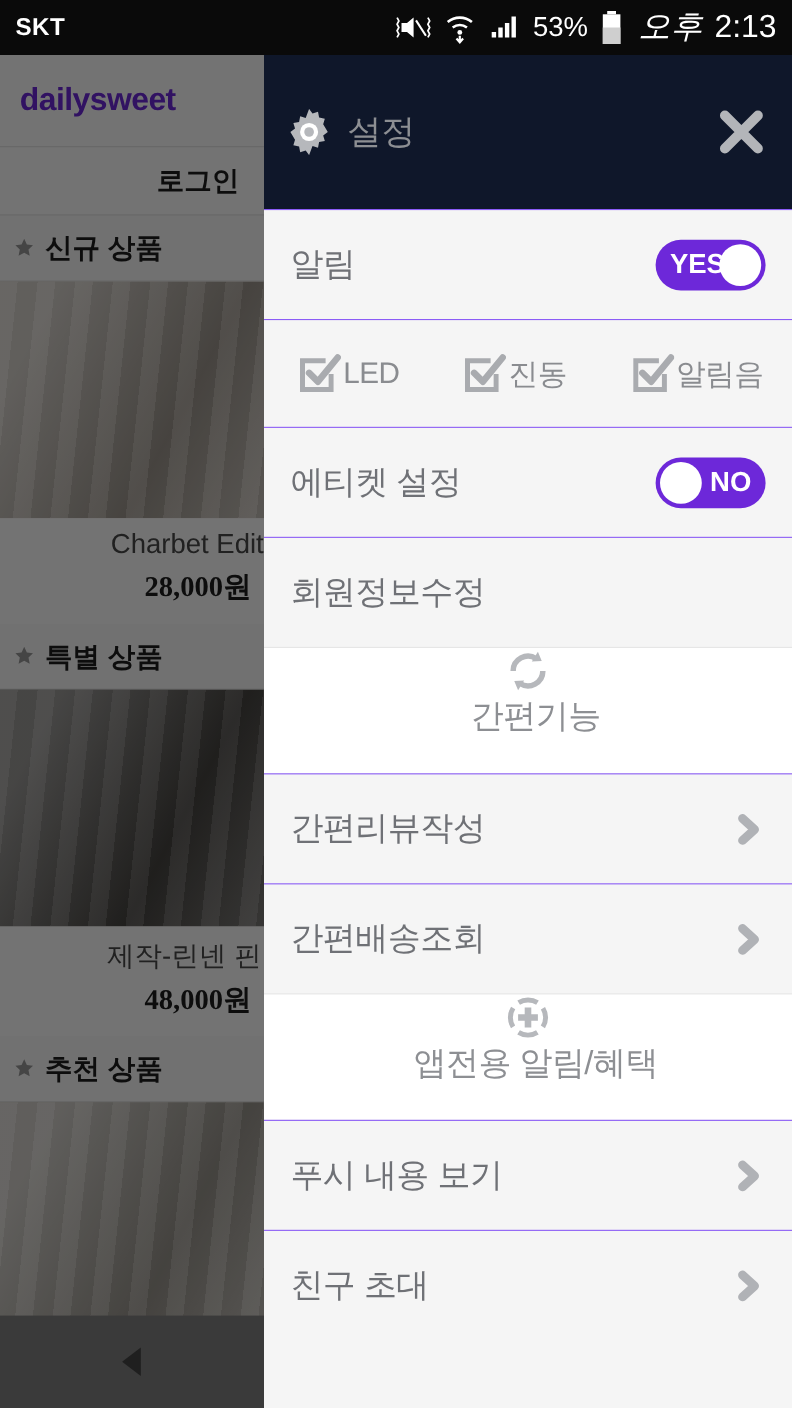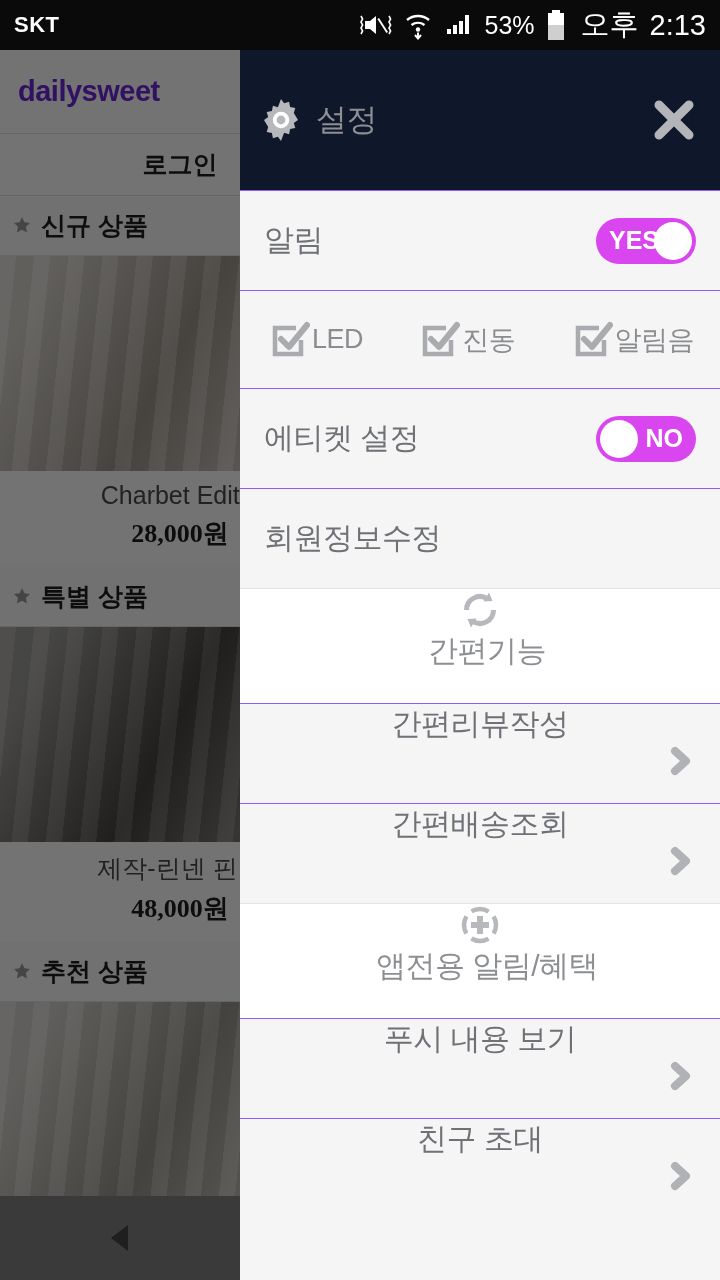--- a/index.html
+++ b/index.html
@@ -12,21 +12,21 @@
 
   
   .statusbar {
     position:absolute; top:0; left:0; width:720px; height:50px;
     background:#0a0a0a; color:#fff;
     display:flex; align-items:center; padding:0 14px; z-index:40;
   }
   .carrier { font-size:22px; font-weight:600; letter-spacing:.5px; }
   .status-right { margin-left:auto; display:flex; align-items:center; gap:11px; }
   .battpct { font-size:25px; font-weight:500; }
-  .ampm { font-size:29px; font-weight:500; margin-left:4px; }
+  .ampm { font-size:29px; font-weight:500; margin-left:4px;font-style:italic; }
   .clock { font-size:29px; font-weight:500; }
 
   
   .bg-app { position:absolute; inset:50px 0 0 0; background:#fdfdfd; }
   .bg-dim { position:absolute; inset:0; background:rgba(0,0,0,.55); z-index:15; }
 
   .bg-brandbar {
     height:84px; display:flex; align-items:center;
     padding-left:18px; background:#fff; border-bottom:1px solid #ddd;
   }
@@ -91,27 +91,27 @@
   }
   .p-close { margin-left:auto; color:#b3b5b9; display:flex; align-items:center; }
 
   .row {
     background:#f5f5f5; border-top:1px solid #8b5cf6;
     display:flex; align-items:center; padding:0 24px;
   }
   .row-toggle { height:100px; }
   .row-checks { height:98px; justify-content:space-between; padding:0 26px; }
   .row-link { height:100px; }
-  .row-arrow { height:100px;flex-direction:column; }
+  .row-arrow { height:100px; }
 
   .row-label { font-size:30px; color:#6f7176; letter-spacing:-.5px; }
 
   .toggle {
     margin-left:auto; width:100px; height:46px; border-radius:23px;
-    background:#d946ef; display:flex; align-items:center; position:relative;
+    background:#6d28d9; display:flex; align-items:center; position:relative;
   }
   .toggle .knob {
     width:38px; height:38px; border-radius:50%; background:#fff; position:absolute;
   }
   .toggle.on .knob { right:4px; }
   .toggle.off .knob { left:4px; }
   .toggle .tlabel {
     font-size:25px; font-weight:700; color:#fff; position:absolute;
   }
   .toggle.on .tlabel { left:13px; }

